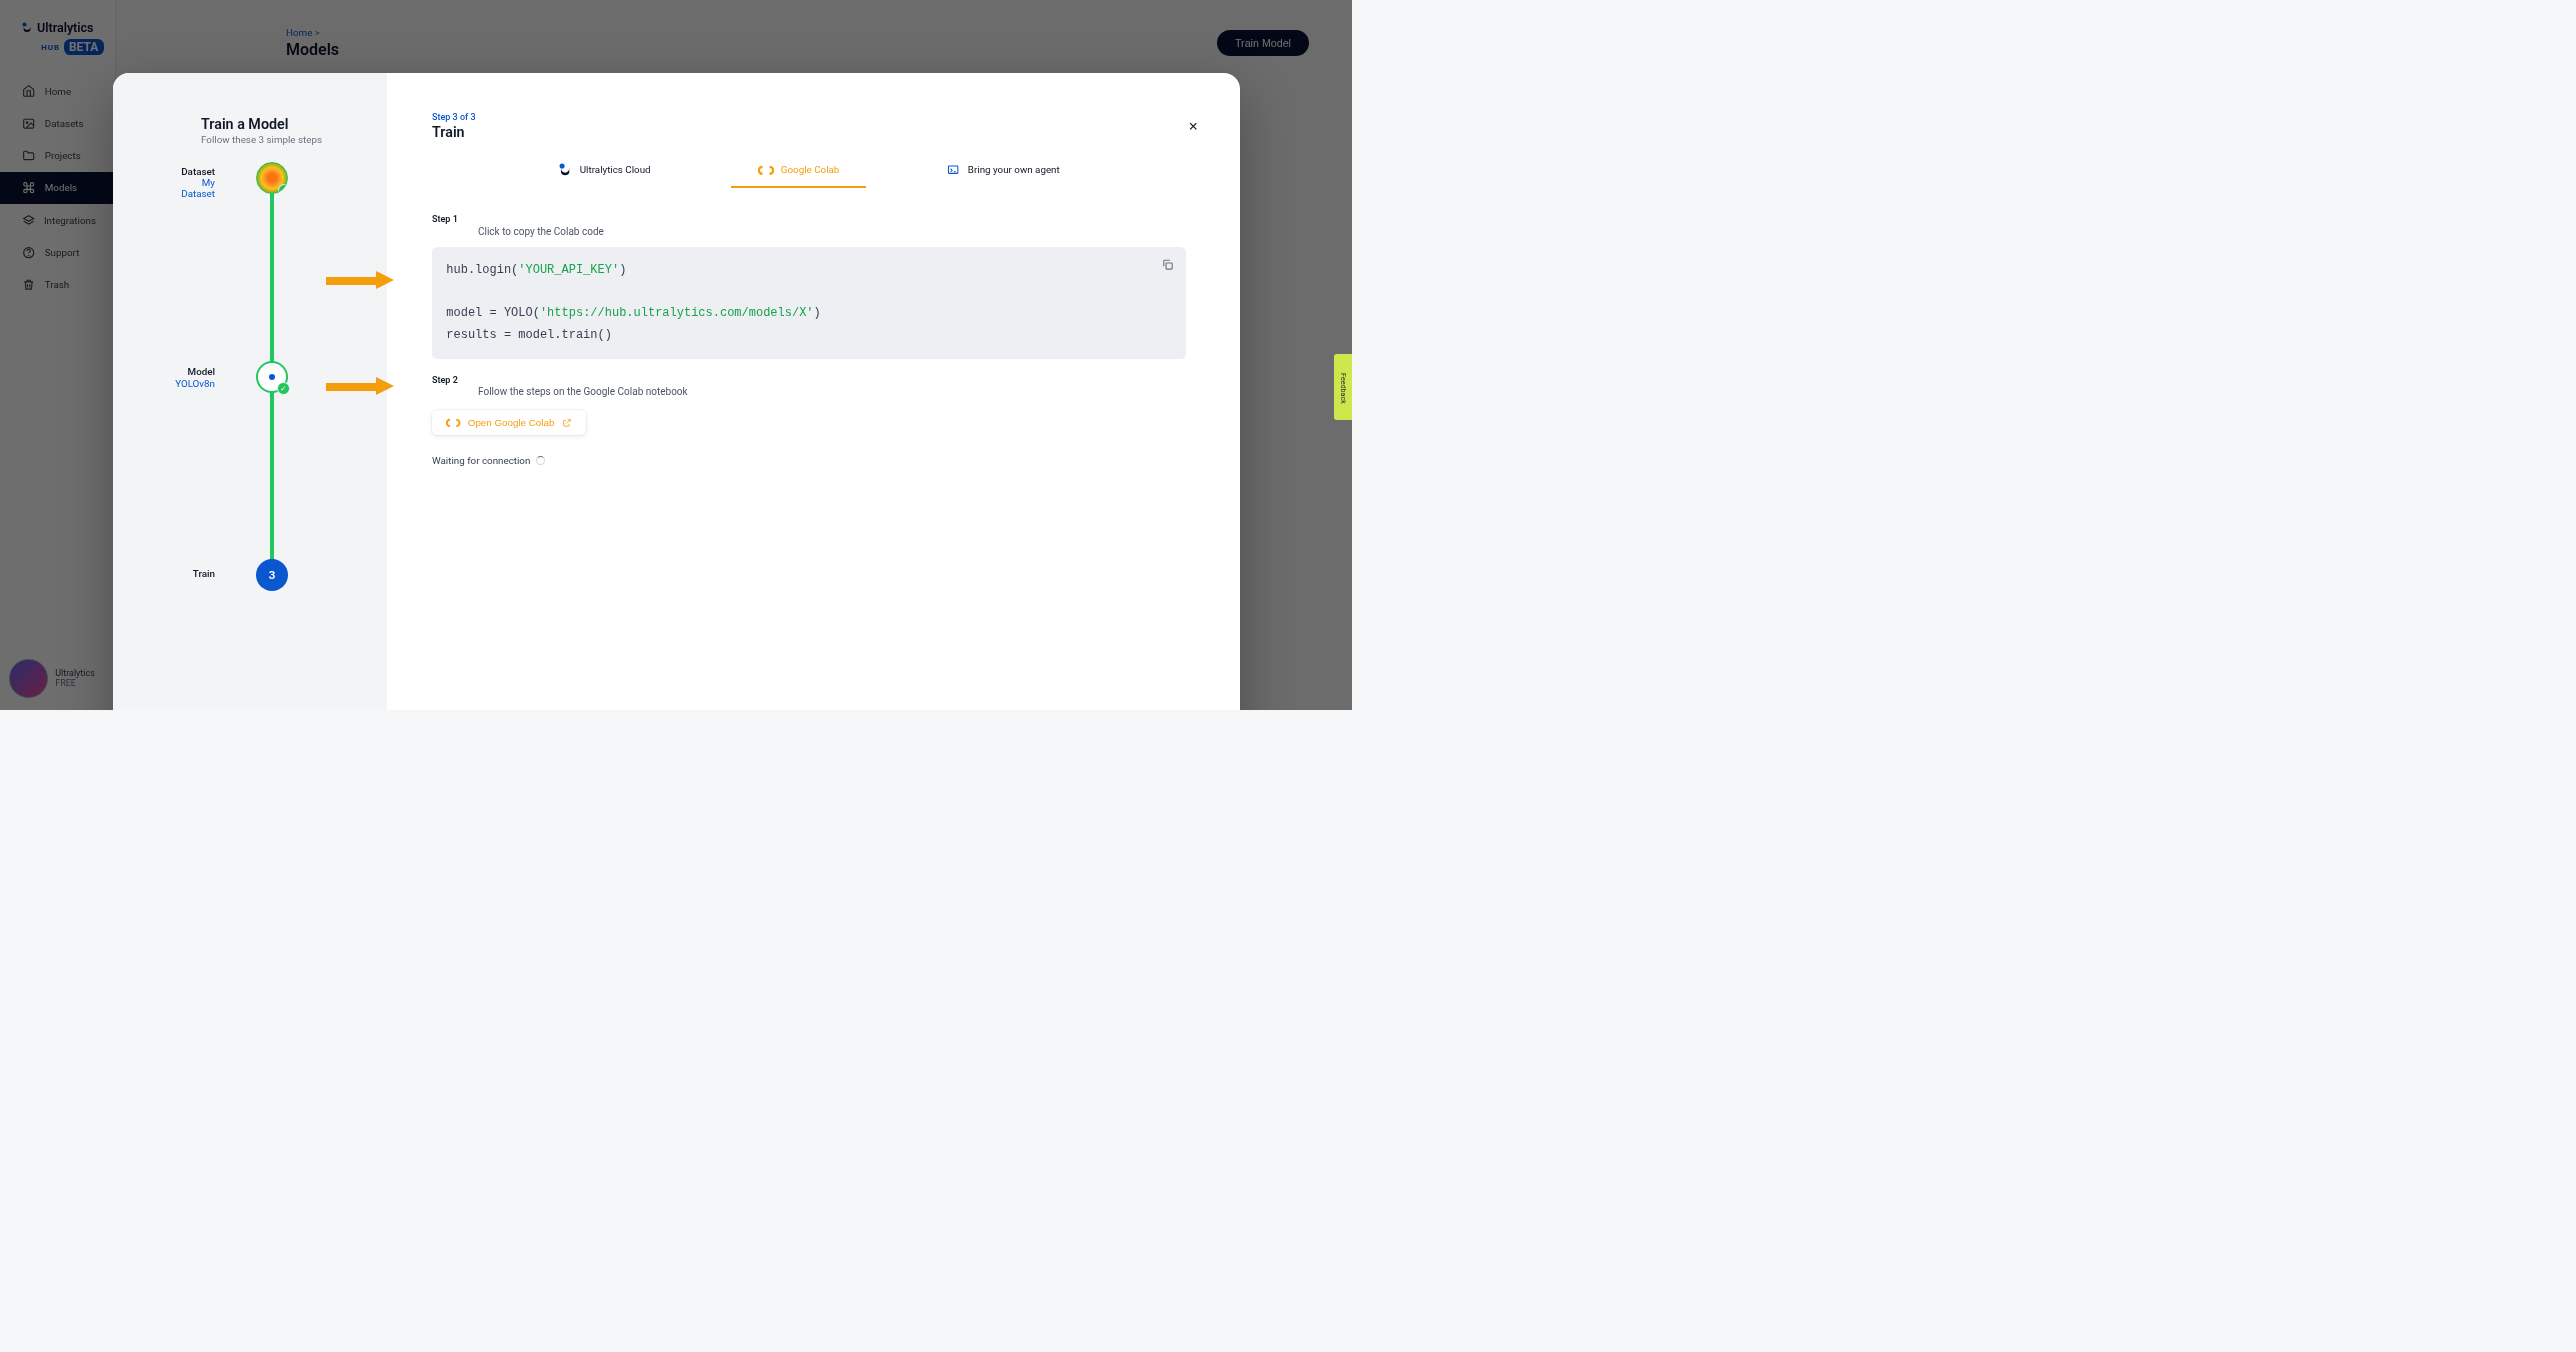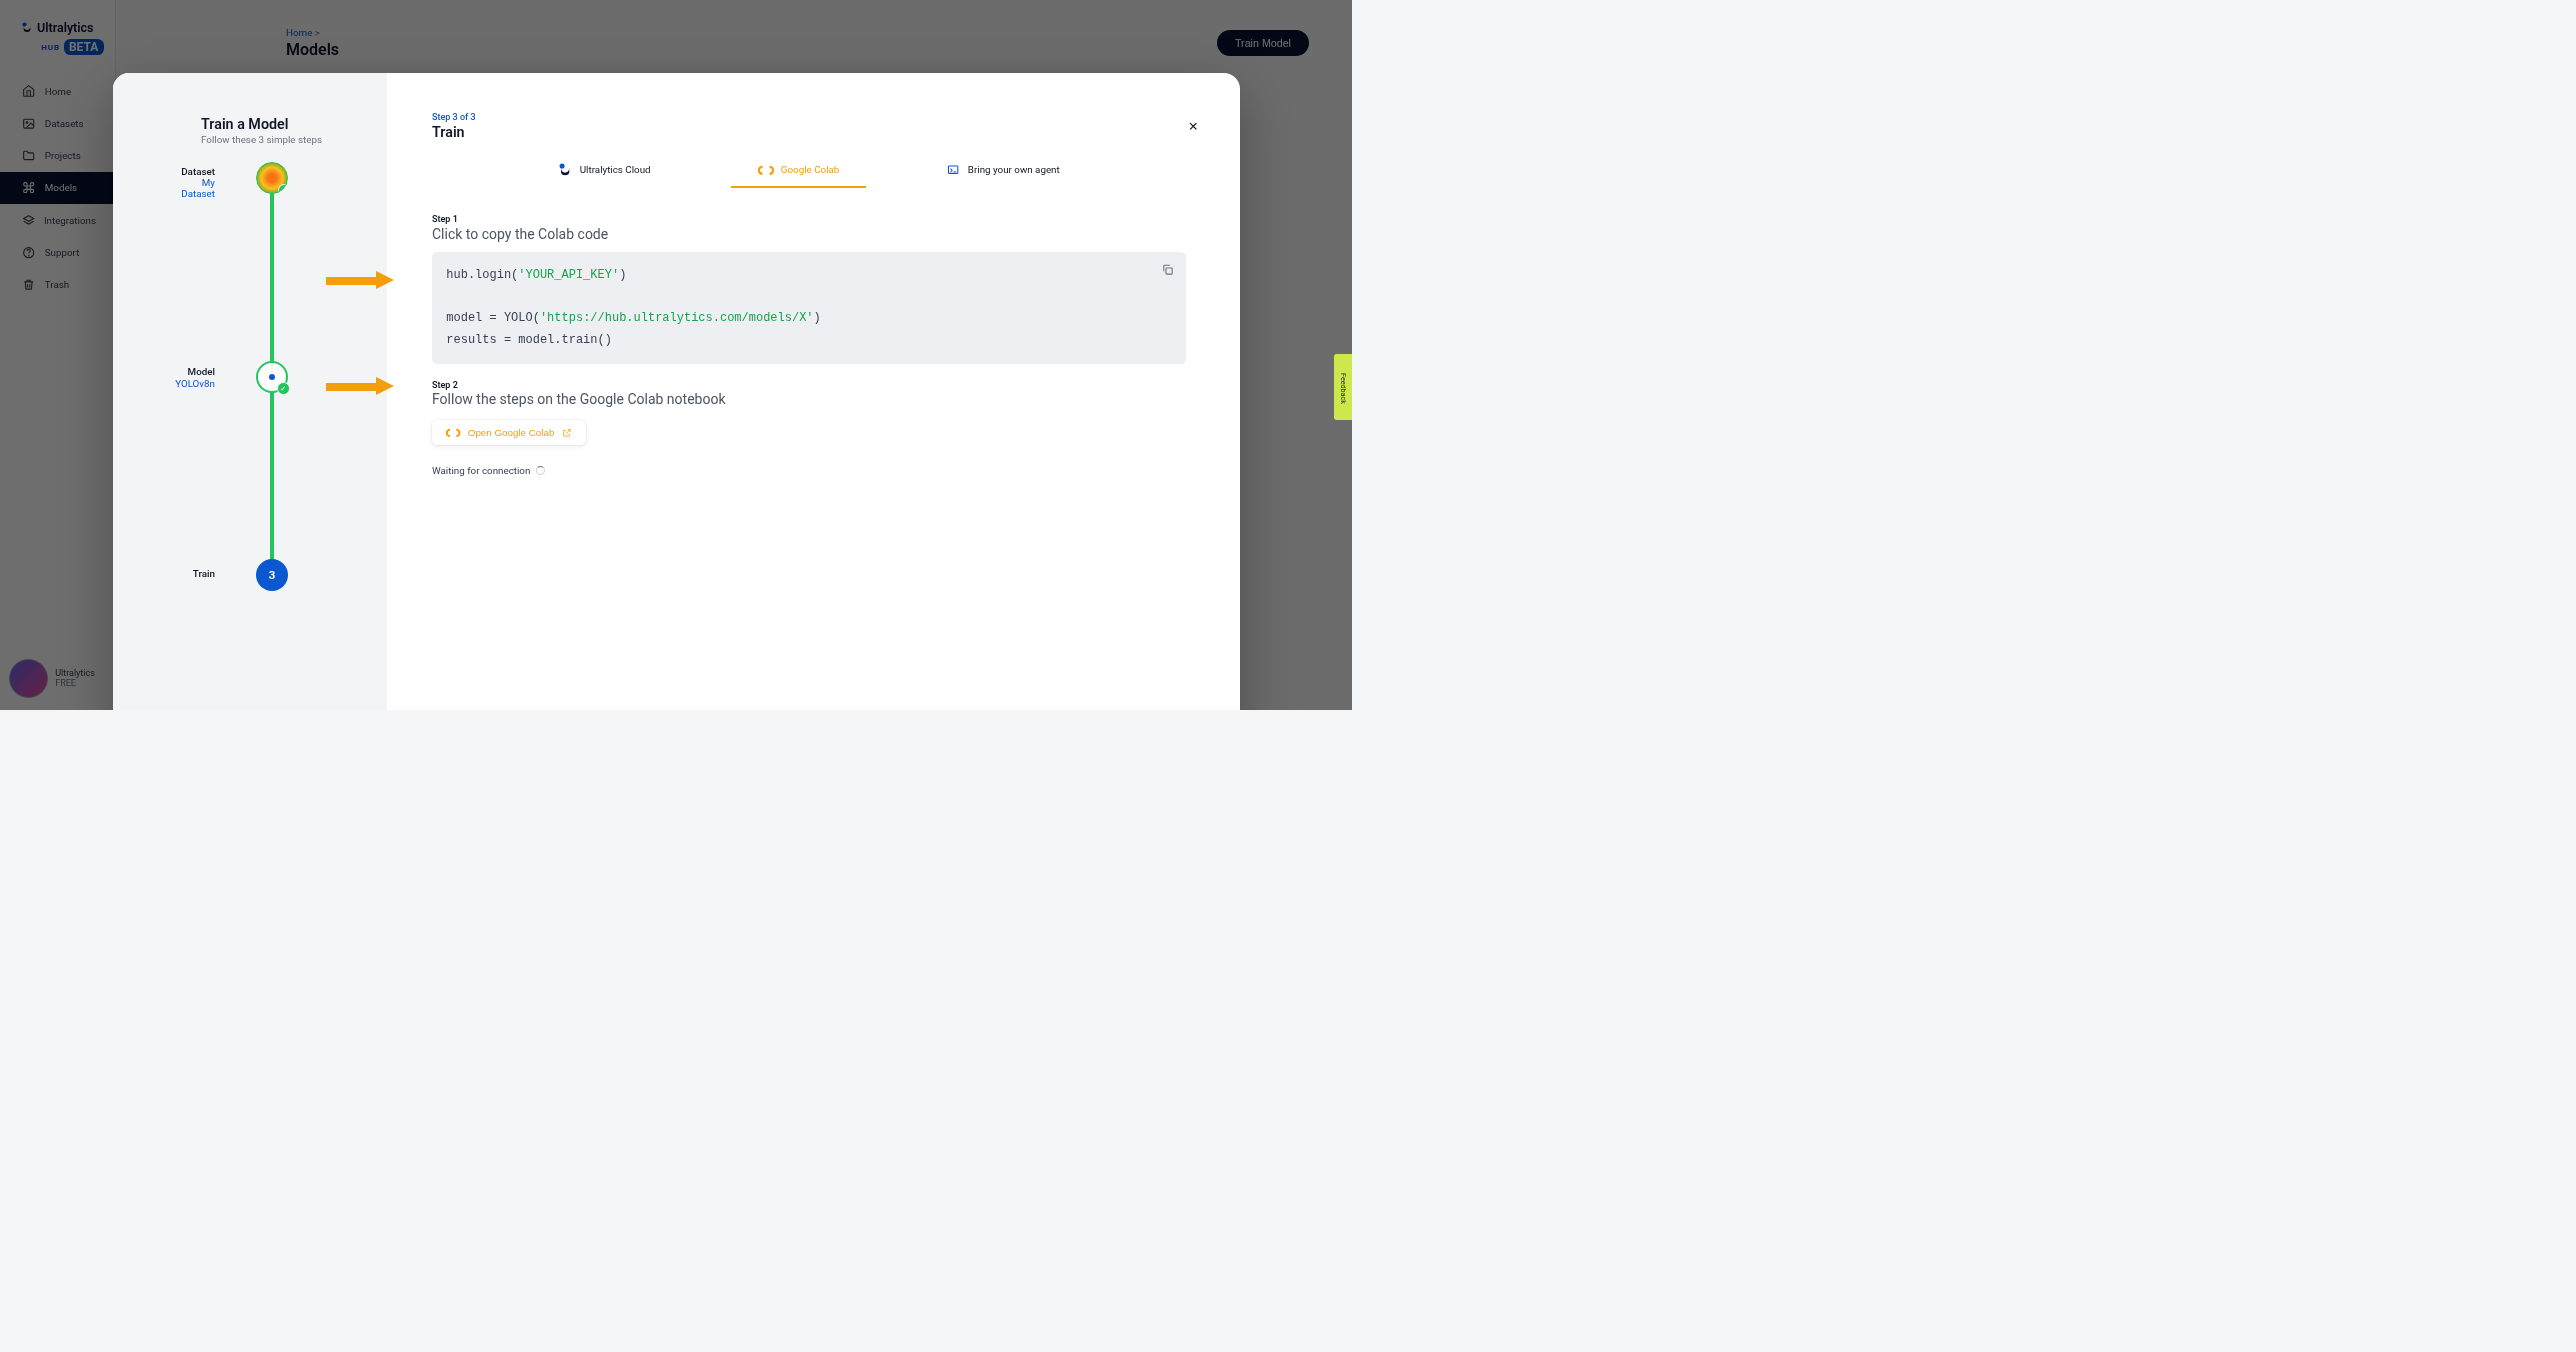--- a/index.html
+++ b/index.html
@@ -58,21 +58,21 @@
 .step-heading { font-size: 14.3px; font-weight: 600; color: #111827; margin-top: 1.8px; }
 
 .tabs { display: flex; justify-content: center; gap: 107px; margin-top: 23px; border-bottom: 0.9px solid transparent; }
 .tab { display: flex; align-items: center; gap: 7.2px; font-size: 9.8px; color: #111827; padding-bottom: 10.7px; cursor: pointer; position: relative; }
 .tab.active { color: #f59e0b; }
 .tab.active::after { content: ''; position: absolute; bottom: 0; left: -27px; right: -27px; height: 1.8px; background: #f59e0b; }
 .tab-icon { display: inline-flex; }
 
 .section { margin-top: 25px; }
 .sec-label { font-size: 9px; font-weight: 600; color: #111827; }
-.sec-desc { font-size: 14px; color: #4b5563; margin-top: 1.8px; }
+.sec-desc { font-size: 10px; color: #4b5563; margin-top: 1.8px; margin-left: 46px; }
 .code-block { background: #edeff3; border-radius: 5.4px; padding: 12.5px 14.3px; margin-top: 10.7px; font-family: Liberation Mono, monospace; font-size: 12px; color: #374151; position: relative; line-height: 1.8; white-space: pre; }
 .code-block .str { color: #16a34a; }
 .copy-btn { position: absolute; right: 10.7px; top: 10.7px; width: 16px; height: 16px; border: none; background: none; cursor: pointer; color: #6b7280; }
 
 .open-colab-btn { display: inline-flex; align-items: center; gap: 7.2px; margin-top: 12.5px; padding: 7.2px 14.3px; border: none; border-radius: 5.4px; background: #fff; color: #f59e0b; font-size: 9.8px; font-weight: 500; cursor: pointer; box-shadow: 0 0 0 0.9px rgba(0,0,0,0.04), 0 1.8px 5.4px rgba(0,0,0,0.08); }
 .waiting { font-size: 9.8px; color: #374151; margin-top: 19.7px; display: flex; align-items: center; gap: 5.4px; }
 .spinner { width: 9px; height: 9px; border: 1.3px solid #d1d5db; border-top-color: #6b7280; border-radius: 50%; display: inline-block; }
 
 .modal-footer { position: absolute; bottom: 29px; right: 54px; display: flex; gap: 9px; }
 .btn-outline { padding: 8px 30px; border: 0.9px solid #0a1033; border-radius: 14.3px; background: #fff; color: #0a1033; font-size: 10.7px; font-weight: 500; cursor: pointer; }

